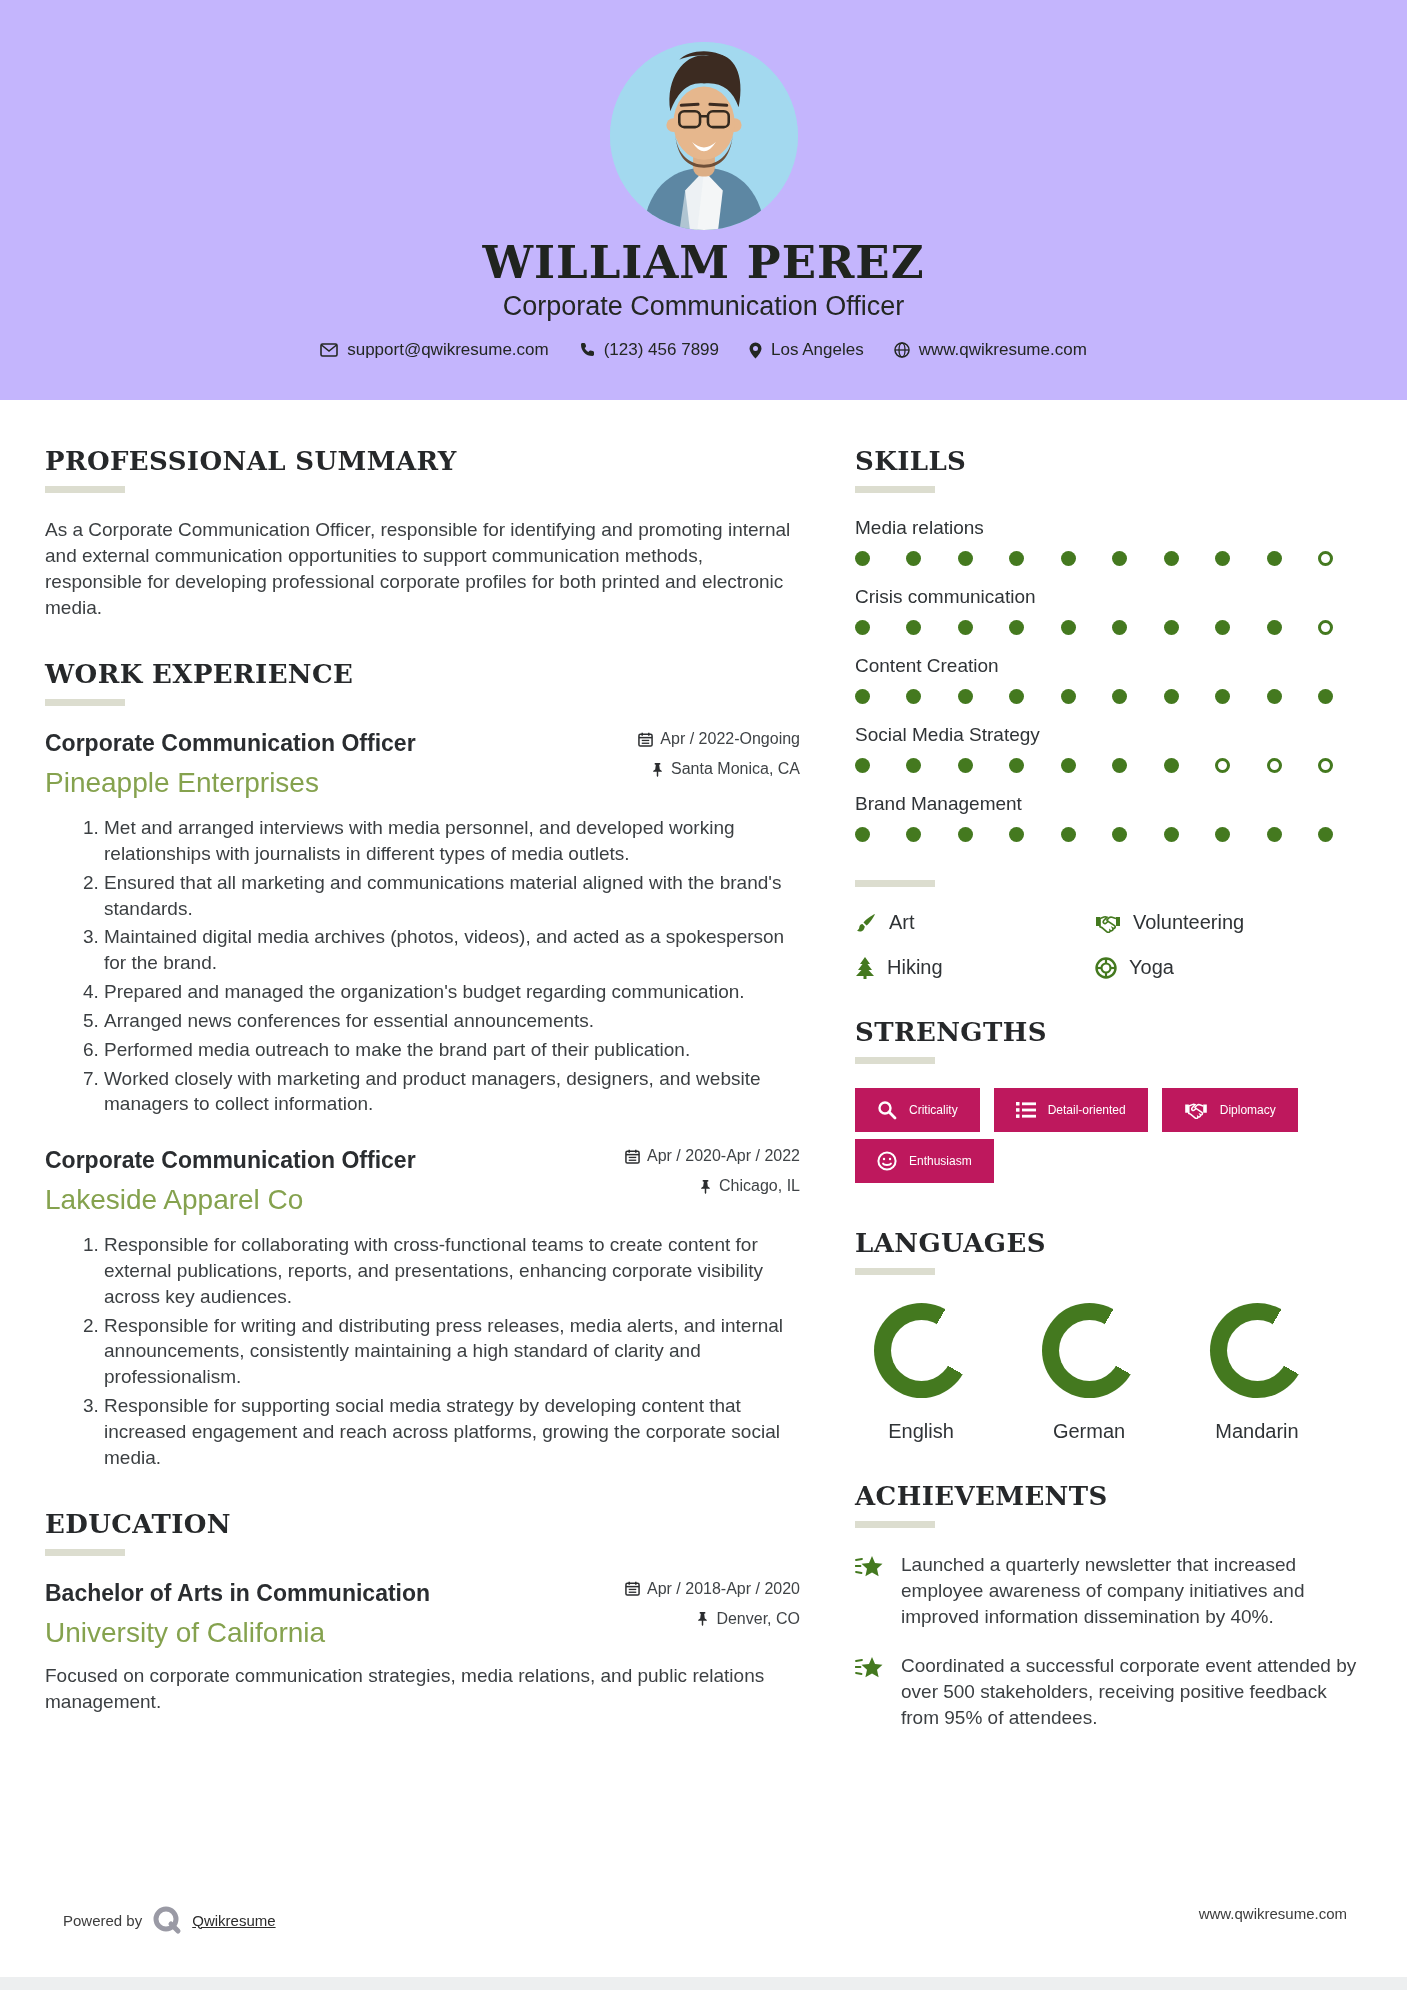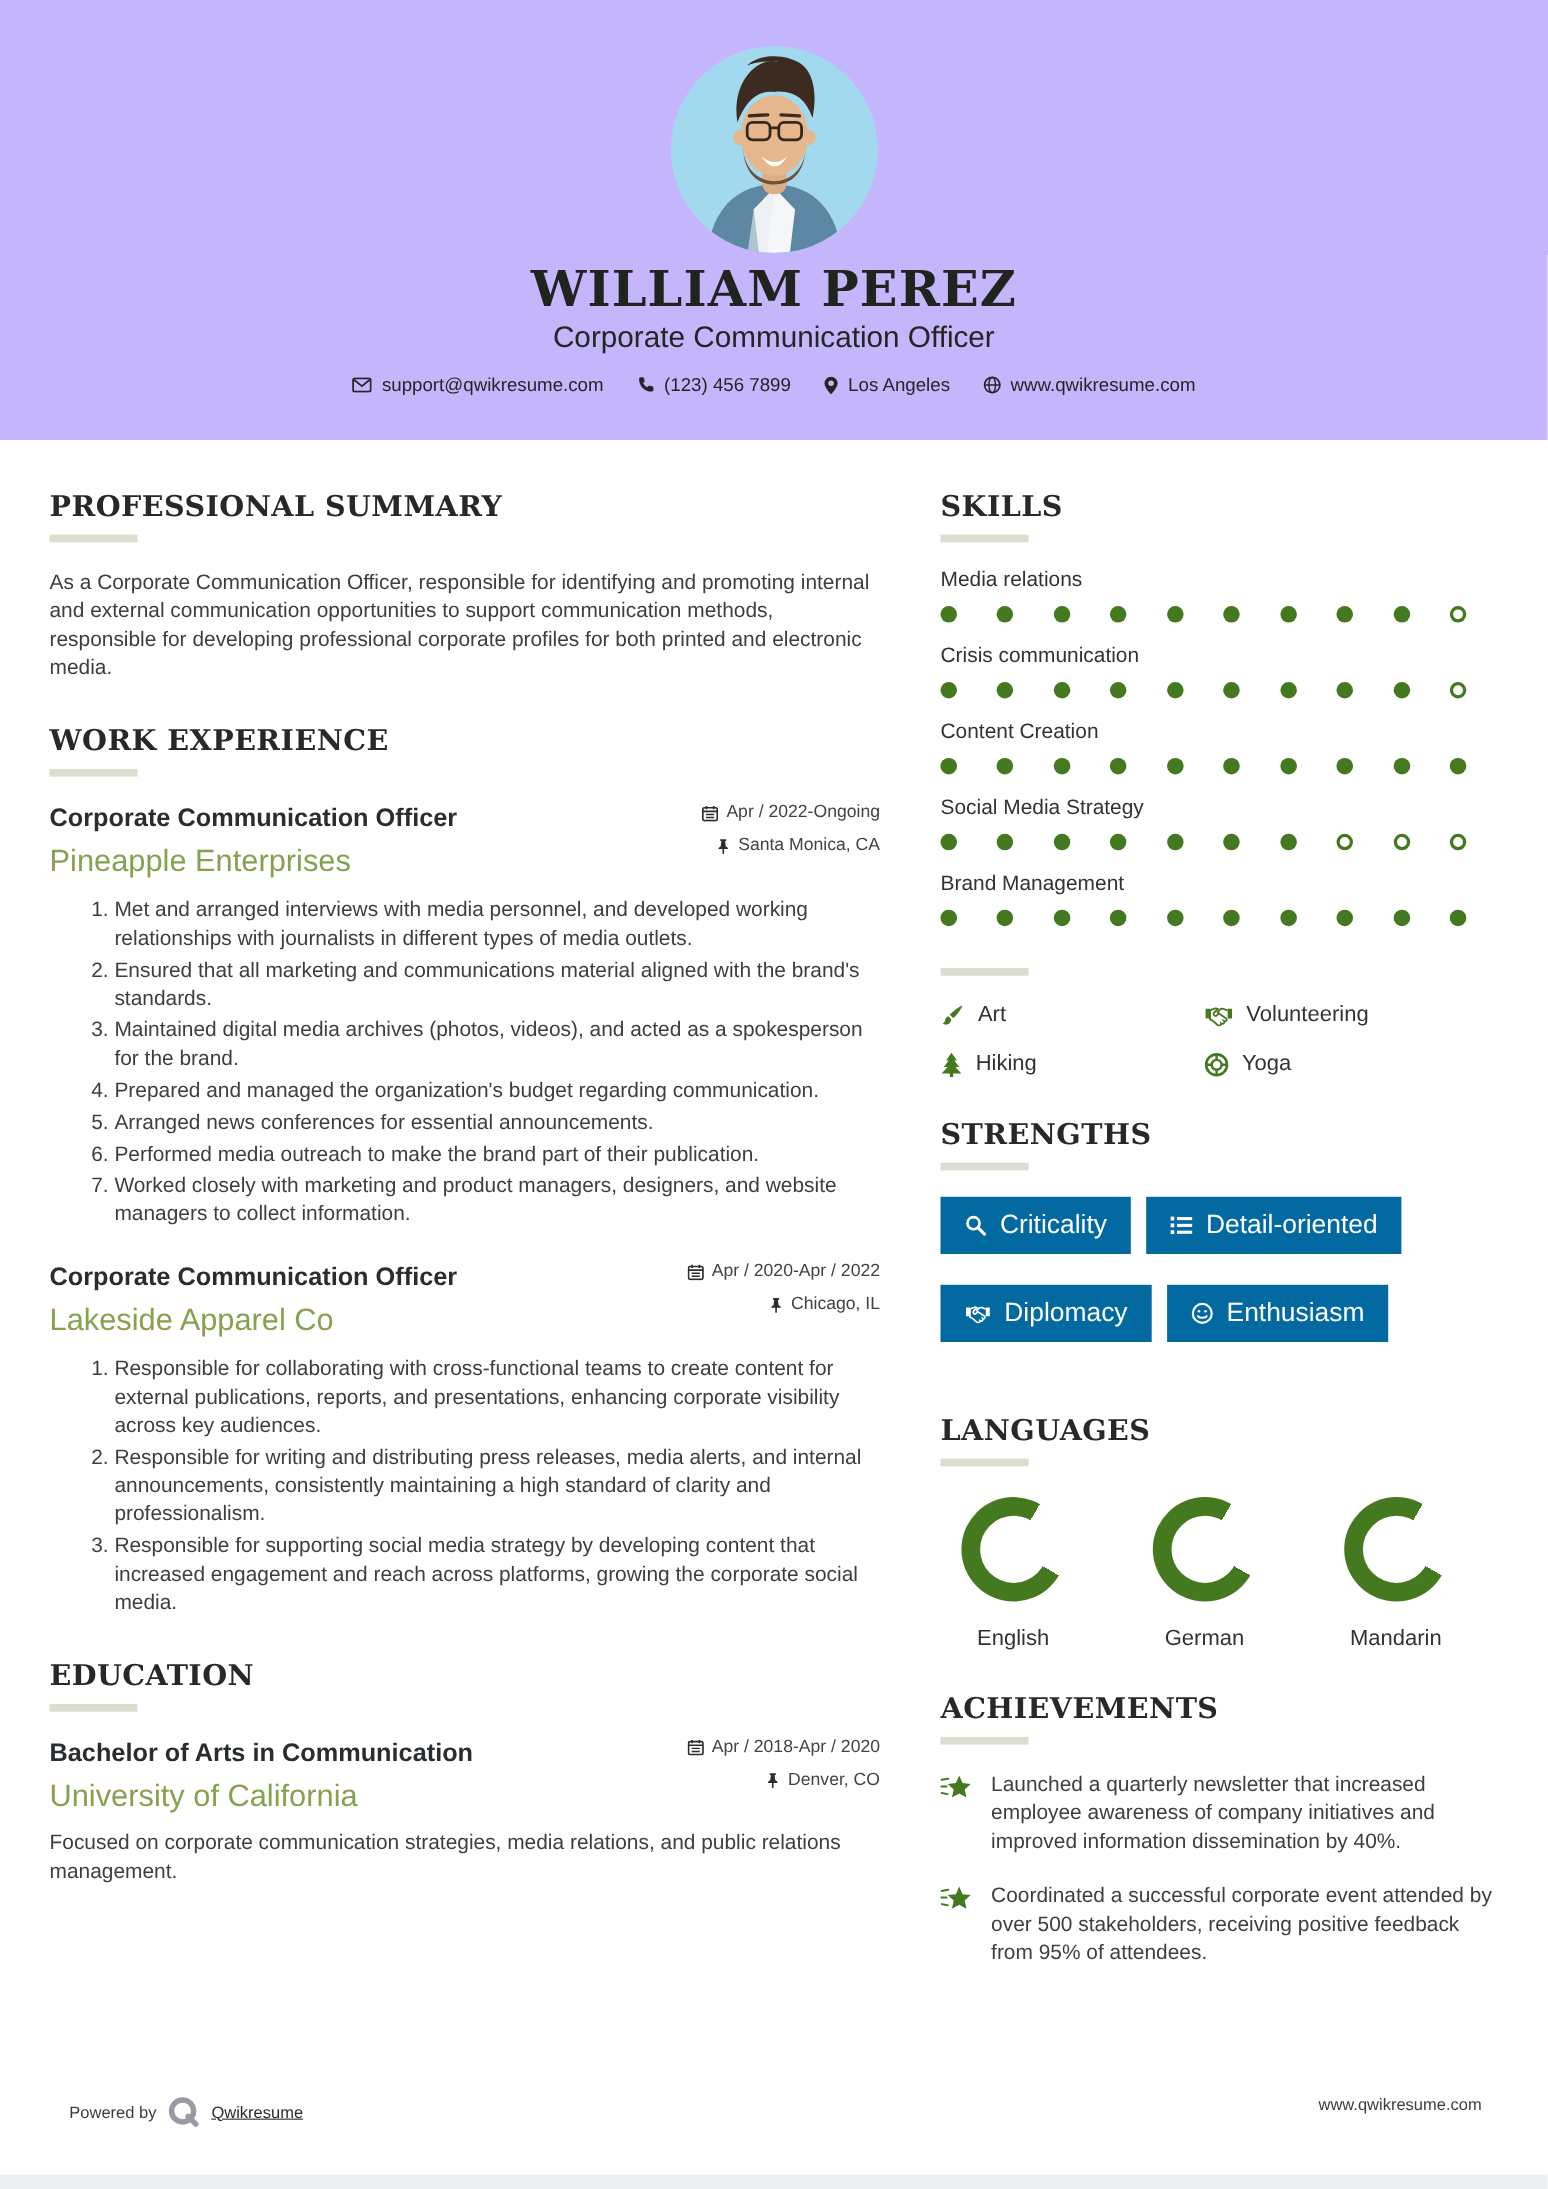--- a/index.html
+++ b/index.html
@@ -56,26 +56,26 @@
   .dots { display:flex; justify-content:space-between; width:478px; }
   .dot { width:15px; height:15px; border-radius:50%; background:#44791f; }
   .dot.open { background:#ffffff; border:3px solid #44791f; }
 
   .interests-grid { display:grid; grid-template-columns:1fr 1fr; row-gap:22px; width:480px; }
   .interest { display:flex; align-items:center; gap:12px; font-size:20px; color:#2f3336; }
   .interest svg { color:#44791f; flex:none; }
 
   .strengths-wrap { display:flex; flex-wrap:wrap; }
   .strength-btn {
-    display:inline-flex; align-items:center; gap:12px; background:#0369a1; color:#ffffff;
-    font-size:24px; padding:12px 22px; margin:0 14px 28px 0; border:none;
+    display:inline-flex; align-items:center; gap:12px; background:#be185d; color:#ffffff;
+    font-size:12px; padding:12px 22px; margin:0 14px 7px 0; border:none;
   }
   .strength-btn svg { color:#ffffff; flex:none; }
 
-  .langs { display:flex; width:480px; justify-content:space-between; padding:4px 6px 0; }
+  .langs { display:flex; width:480px; padding:4px 6px 0;gap:48px; }
   .lang { text-align:center; width:120px; }
   .donut { width:95px; height:95px; border-radius:50%; position:relative; margin:0 auto 22px; }
   .donut::after {
     content:""; position:absolute; left:17px; top:17px; width:61px; height:61px;
     border-radius:50%; background:#ffffff;
   }
   .lang-label { font-size:20px; color:#2f3336; }
 
   .achv { display:flex; gap:16px; margin-bottom:22px; }
   .achv svg { flex:none; margin-top:2px; color:#44791f; }

